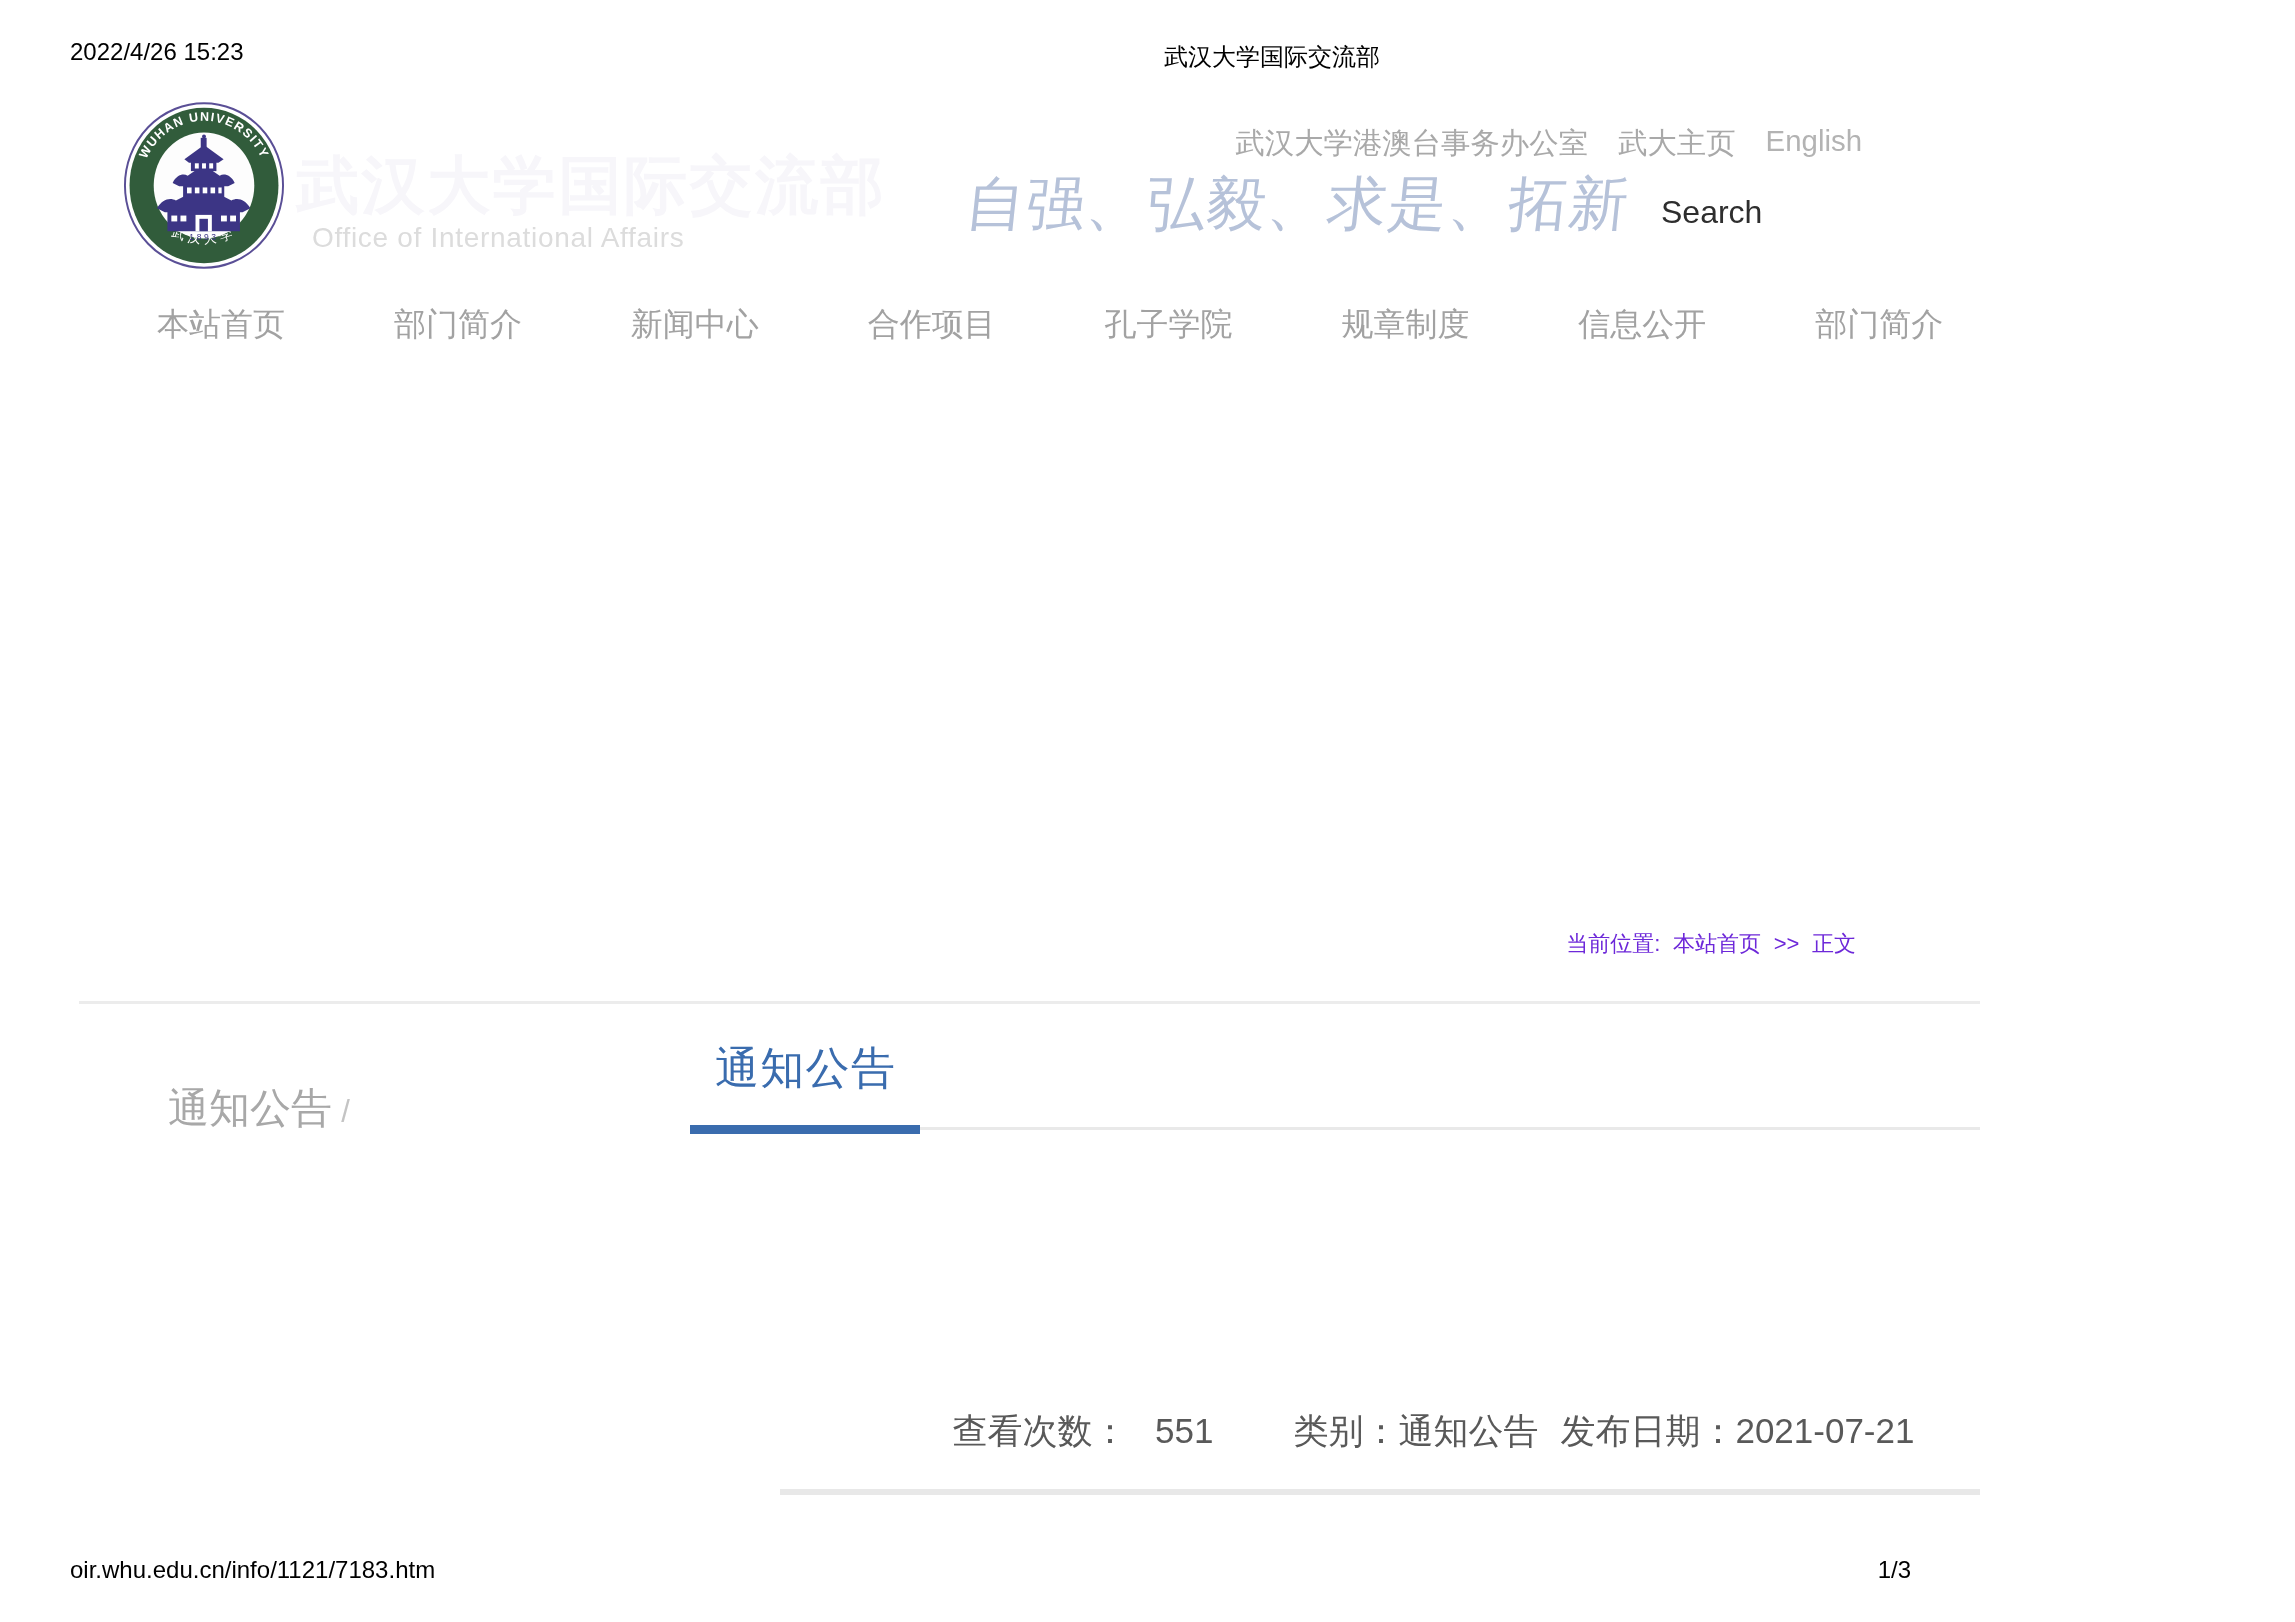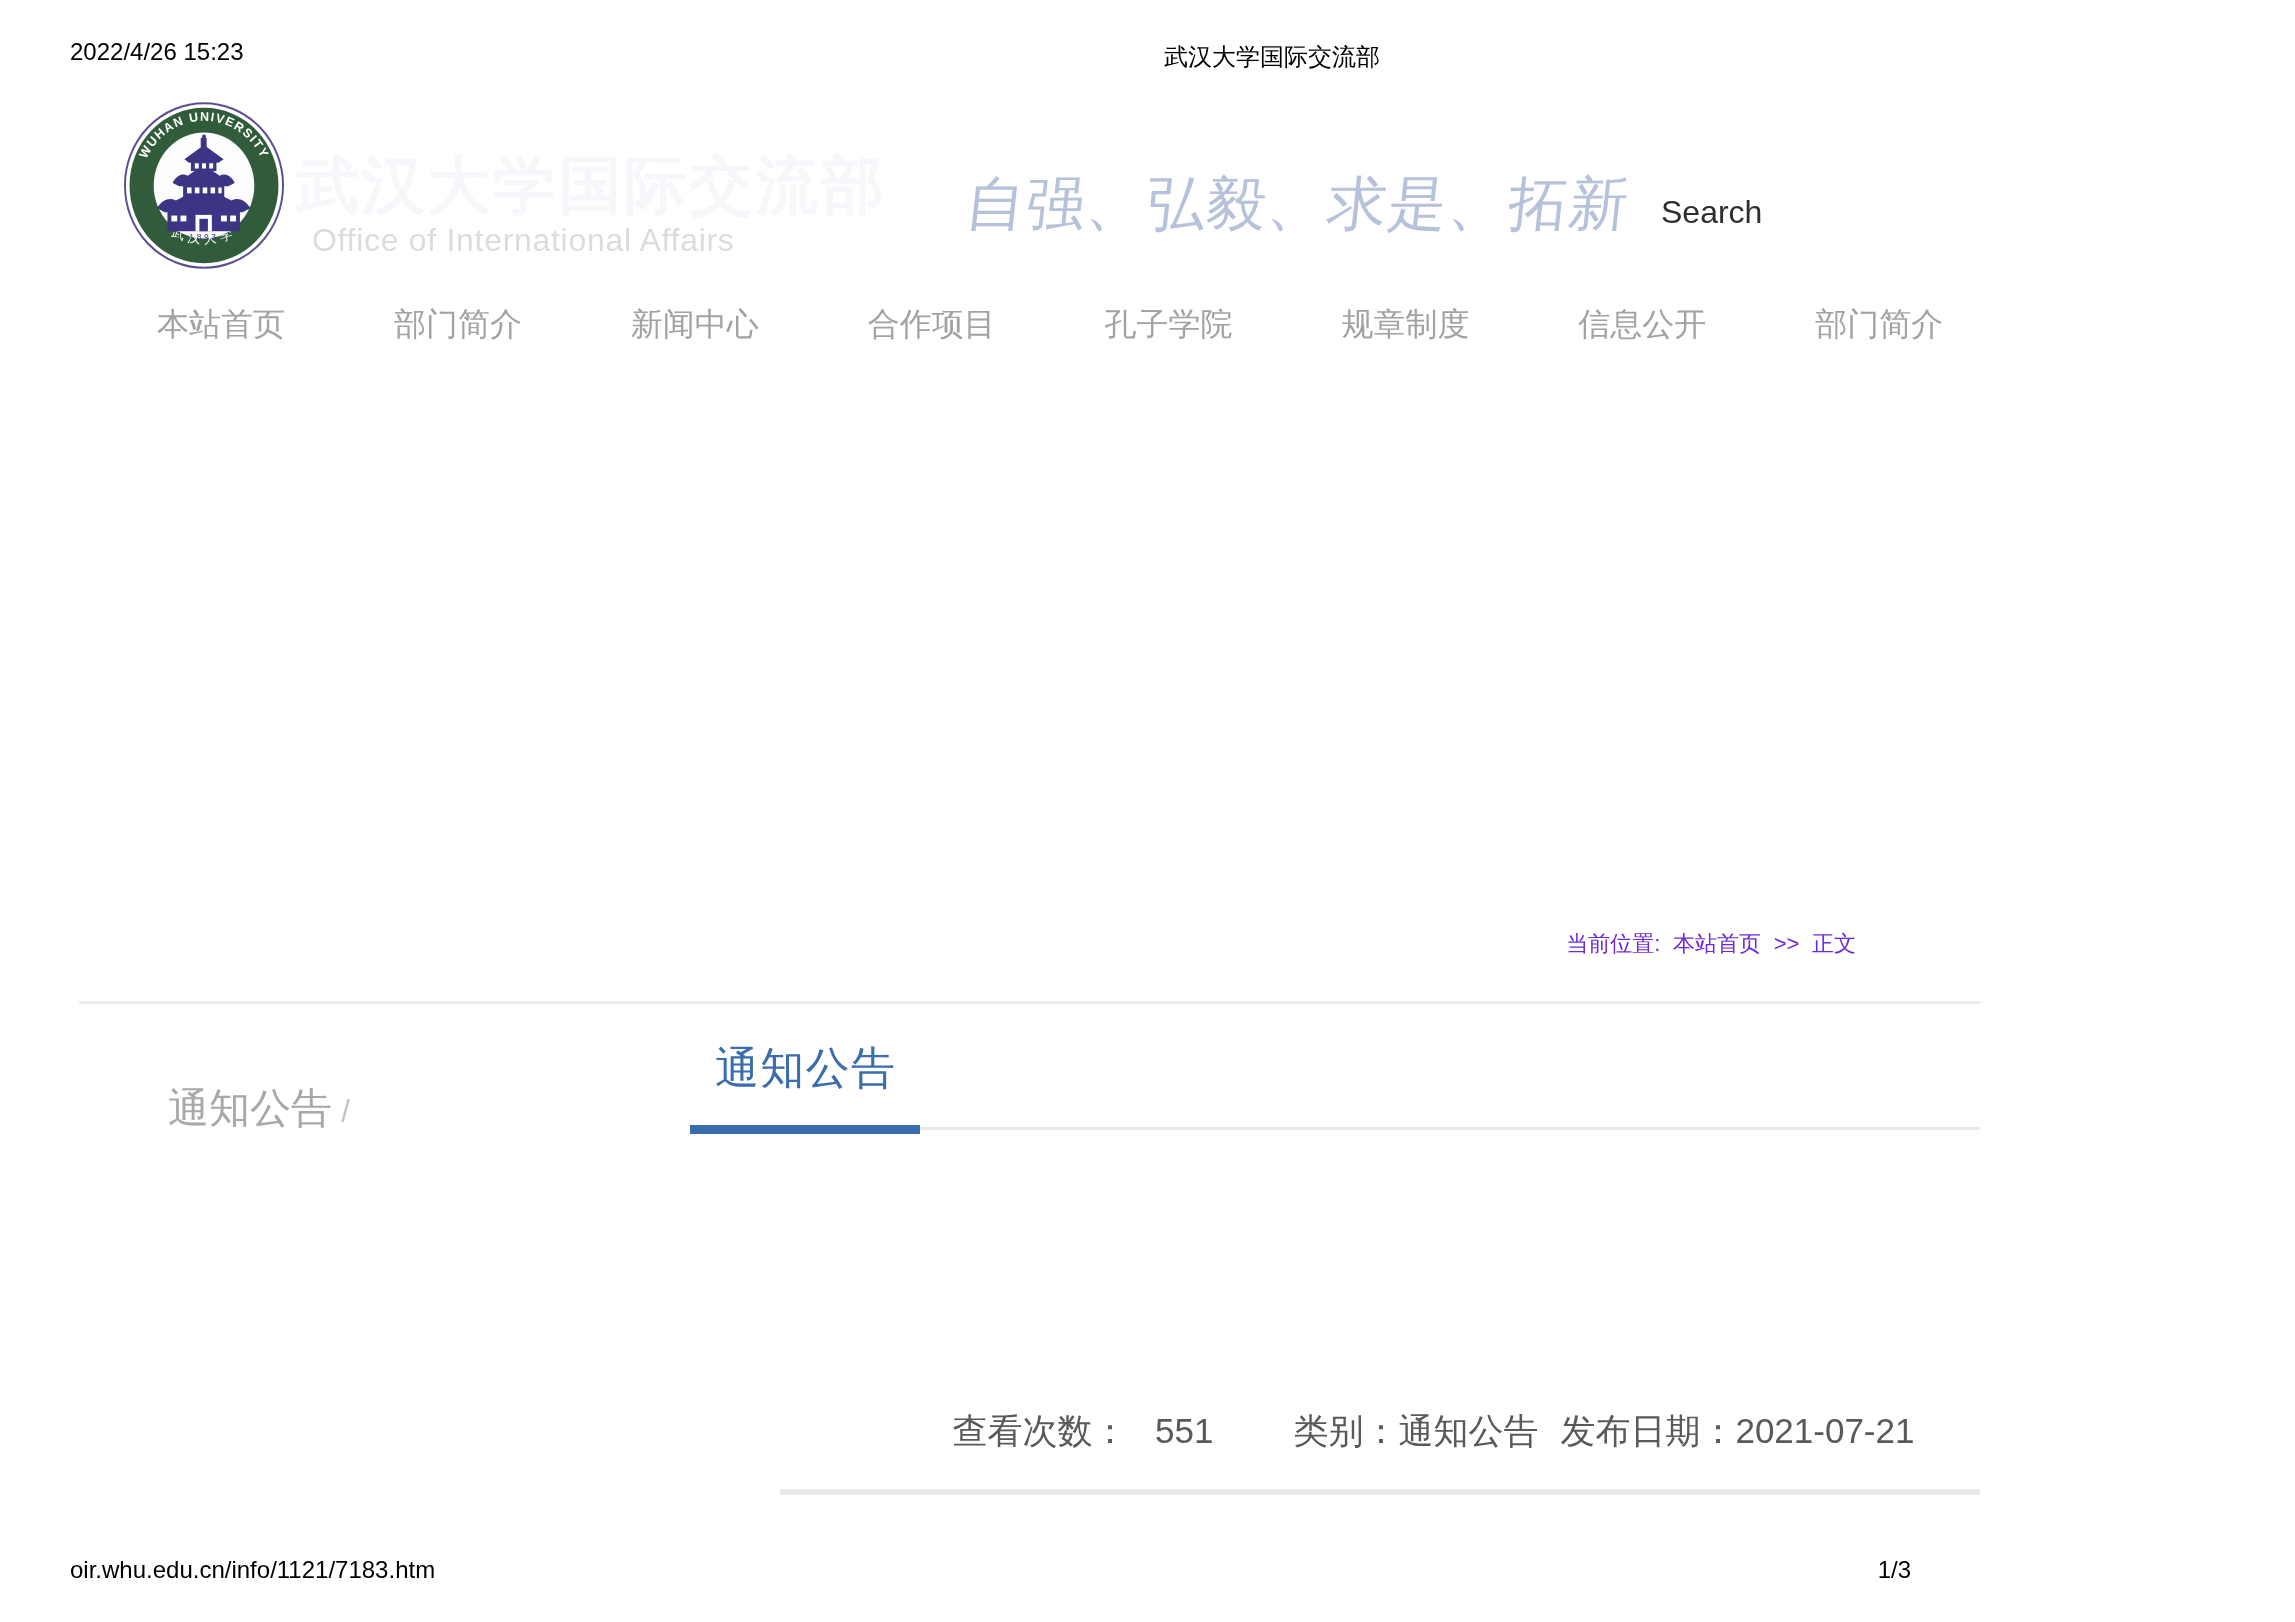--- a/index.html
+++ b/index.html
@@ -11,21 +11,21 @@
 
   
   .print-timestamp{left:70px;top:38px;font-size:24px;color:#000;}
   .print-doctitle{left:1164px;top:41px;font-size:24px;color:#000;}
   .print-url{left:70px;top:1556px;font-size:24px;color:#000;}
   .print-page{right:69px;top:1556px;font-size:24px;color:#000;}
 
   
   .logo{left:123px;top:101px;width:162px;height:169px;cursor:pointer;}
   .site-title-faded{left:296px;top:143px;font-size:63px;font-weight:bold;letter-spacing:2.6px;color:#f7f6fa;white-space:nowrap;}
-  .site-subtitle{left:312px;top:222px;font-size:32px;color:#dcdcdc;letter-spacing:0.7px;white-space:nowrap;}
+  .site-subtitle{left:312px;top:222px;font-size:28px;color:#dcdcdc;letter-spacing:0.7px;white-space:nowrap;}
   .motto{left:966px;top:165px;font-size:59px;color:#b6c2d9;white-space:nowrap;transform:skewX(-6deg);letter-spacing:1.3px;}
   .top-links{right:118px;top:124px;display:flex;gap:30px;font-size:29.4px;color:#a9a9a9;white-space:nowrap;}
   .top-links .lnk{cursor:pointer;}
   .top-links .lnk-en{color:#b3b3b3;}
   .search-box{left:1661px;top:194px;width:275px;}
   .search-box input{
     border:none;outline:none;background:transparent;width:100%;
     font-family:"Liberation Sans", sans-serif;font-size:32px;color:#2e2e2e;padding:0;
   }
   .search-box input::placeholder{color:#2e2e2e;opacity:1;}
@@ -115,20 +115,25 @@
       <rect x="117" y="180" width="13" height="19" fill="#3c3585"></rect>
       <text x="124" y="212" text-anchor="middle" font-family="Liberation Sans, sans-serif" font-size="13" fill="#3c3585" letter-spacing="4">1893</text>
     </svg>
   </div>
 
   <div class="abs site-title-faded">武汉大学国际交流部</div>
   <div class="abs site-subtitle">Office of International Affairs</div>
 
   <div class="abs motto">自强、弘毅、求是、拓新</div>
 
+  <div class="abs top-links">
+    <span class="lnk">武汉大学港澳台事务办公室</span>
+    <span class="lnk">武大主页</span>
+    <span class="lnk lnk-en">English</span>
+  </div>
 
   <div class="abs search-box">
     <input type="text" placeholder="Search" style="">
   </div>
 
   <div class="abs nav">
     <span class="nav-item">本站首页</span>
     <span class="nav-item">部门简介</span>
     <span class="nav-item">新闻中心</span>
     <span class="nav-item">合作项目</span>

